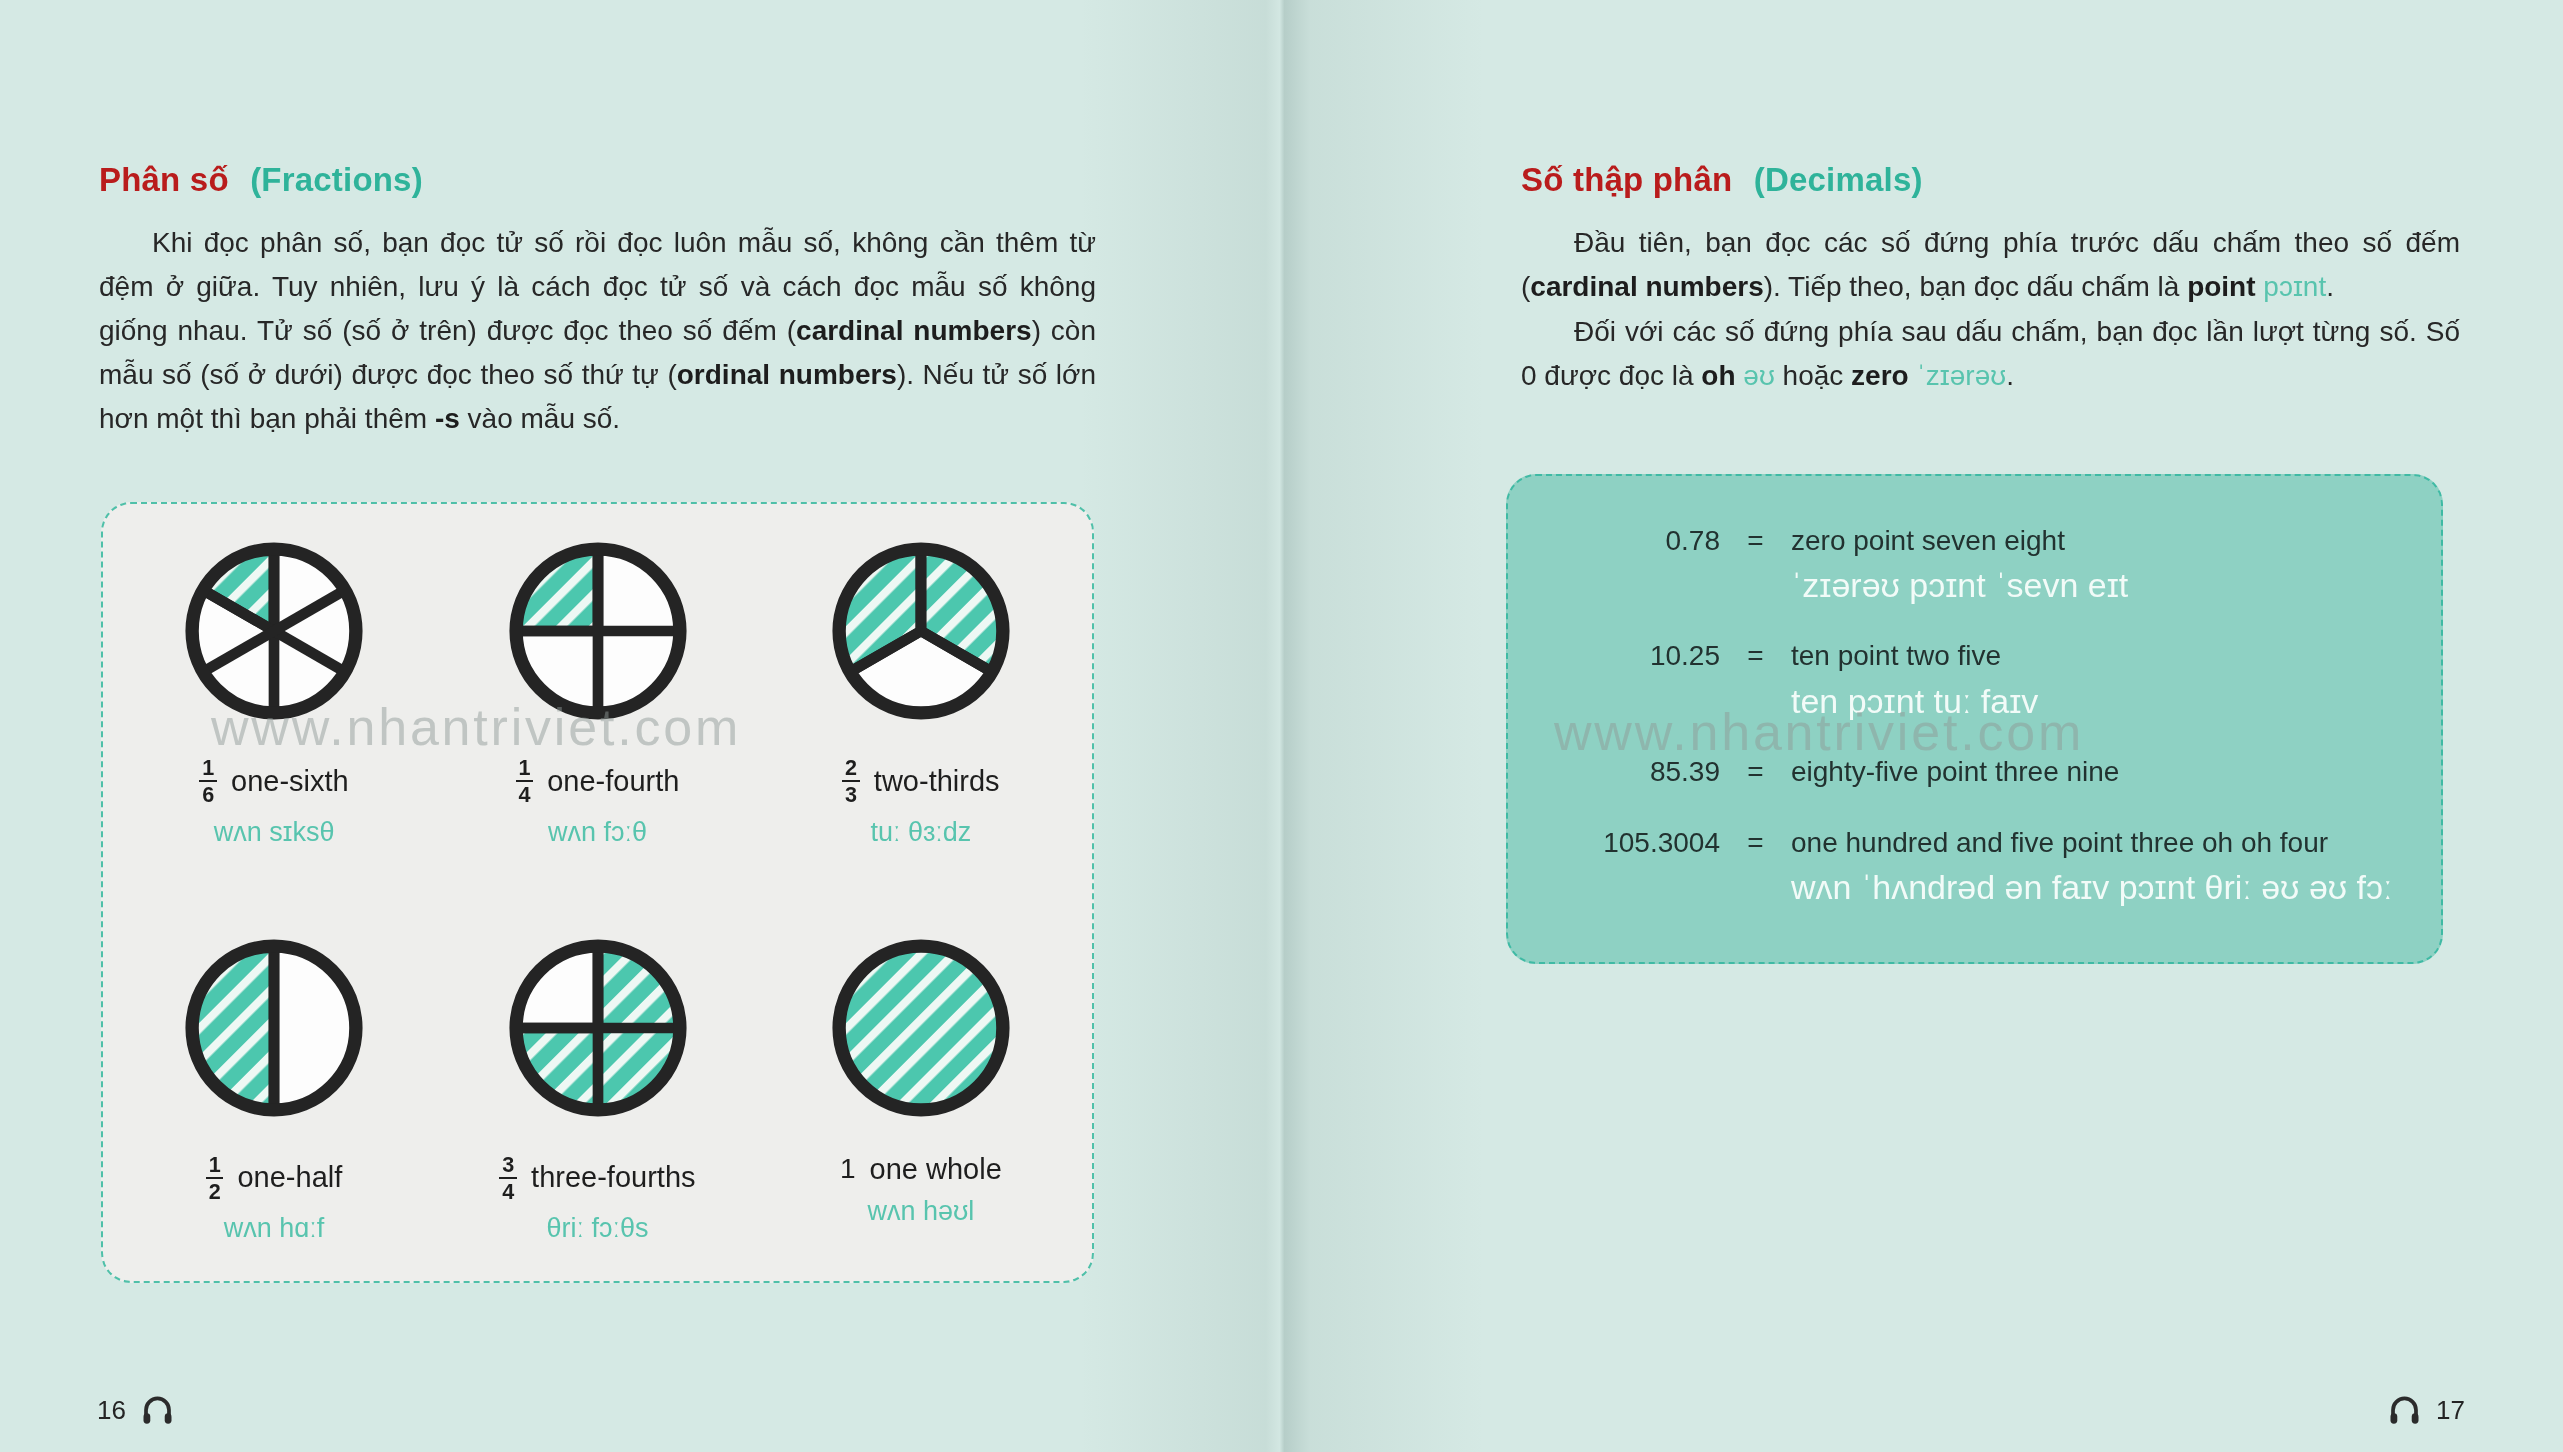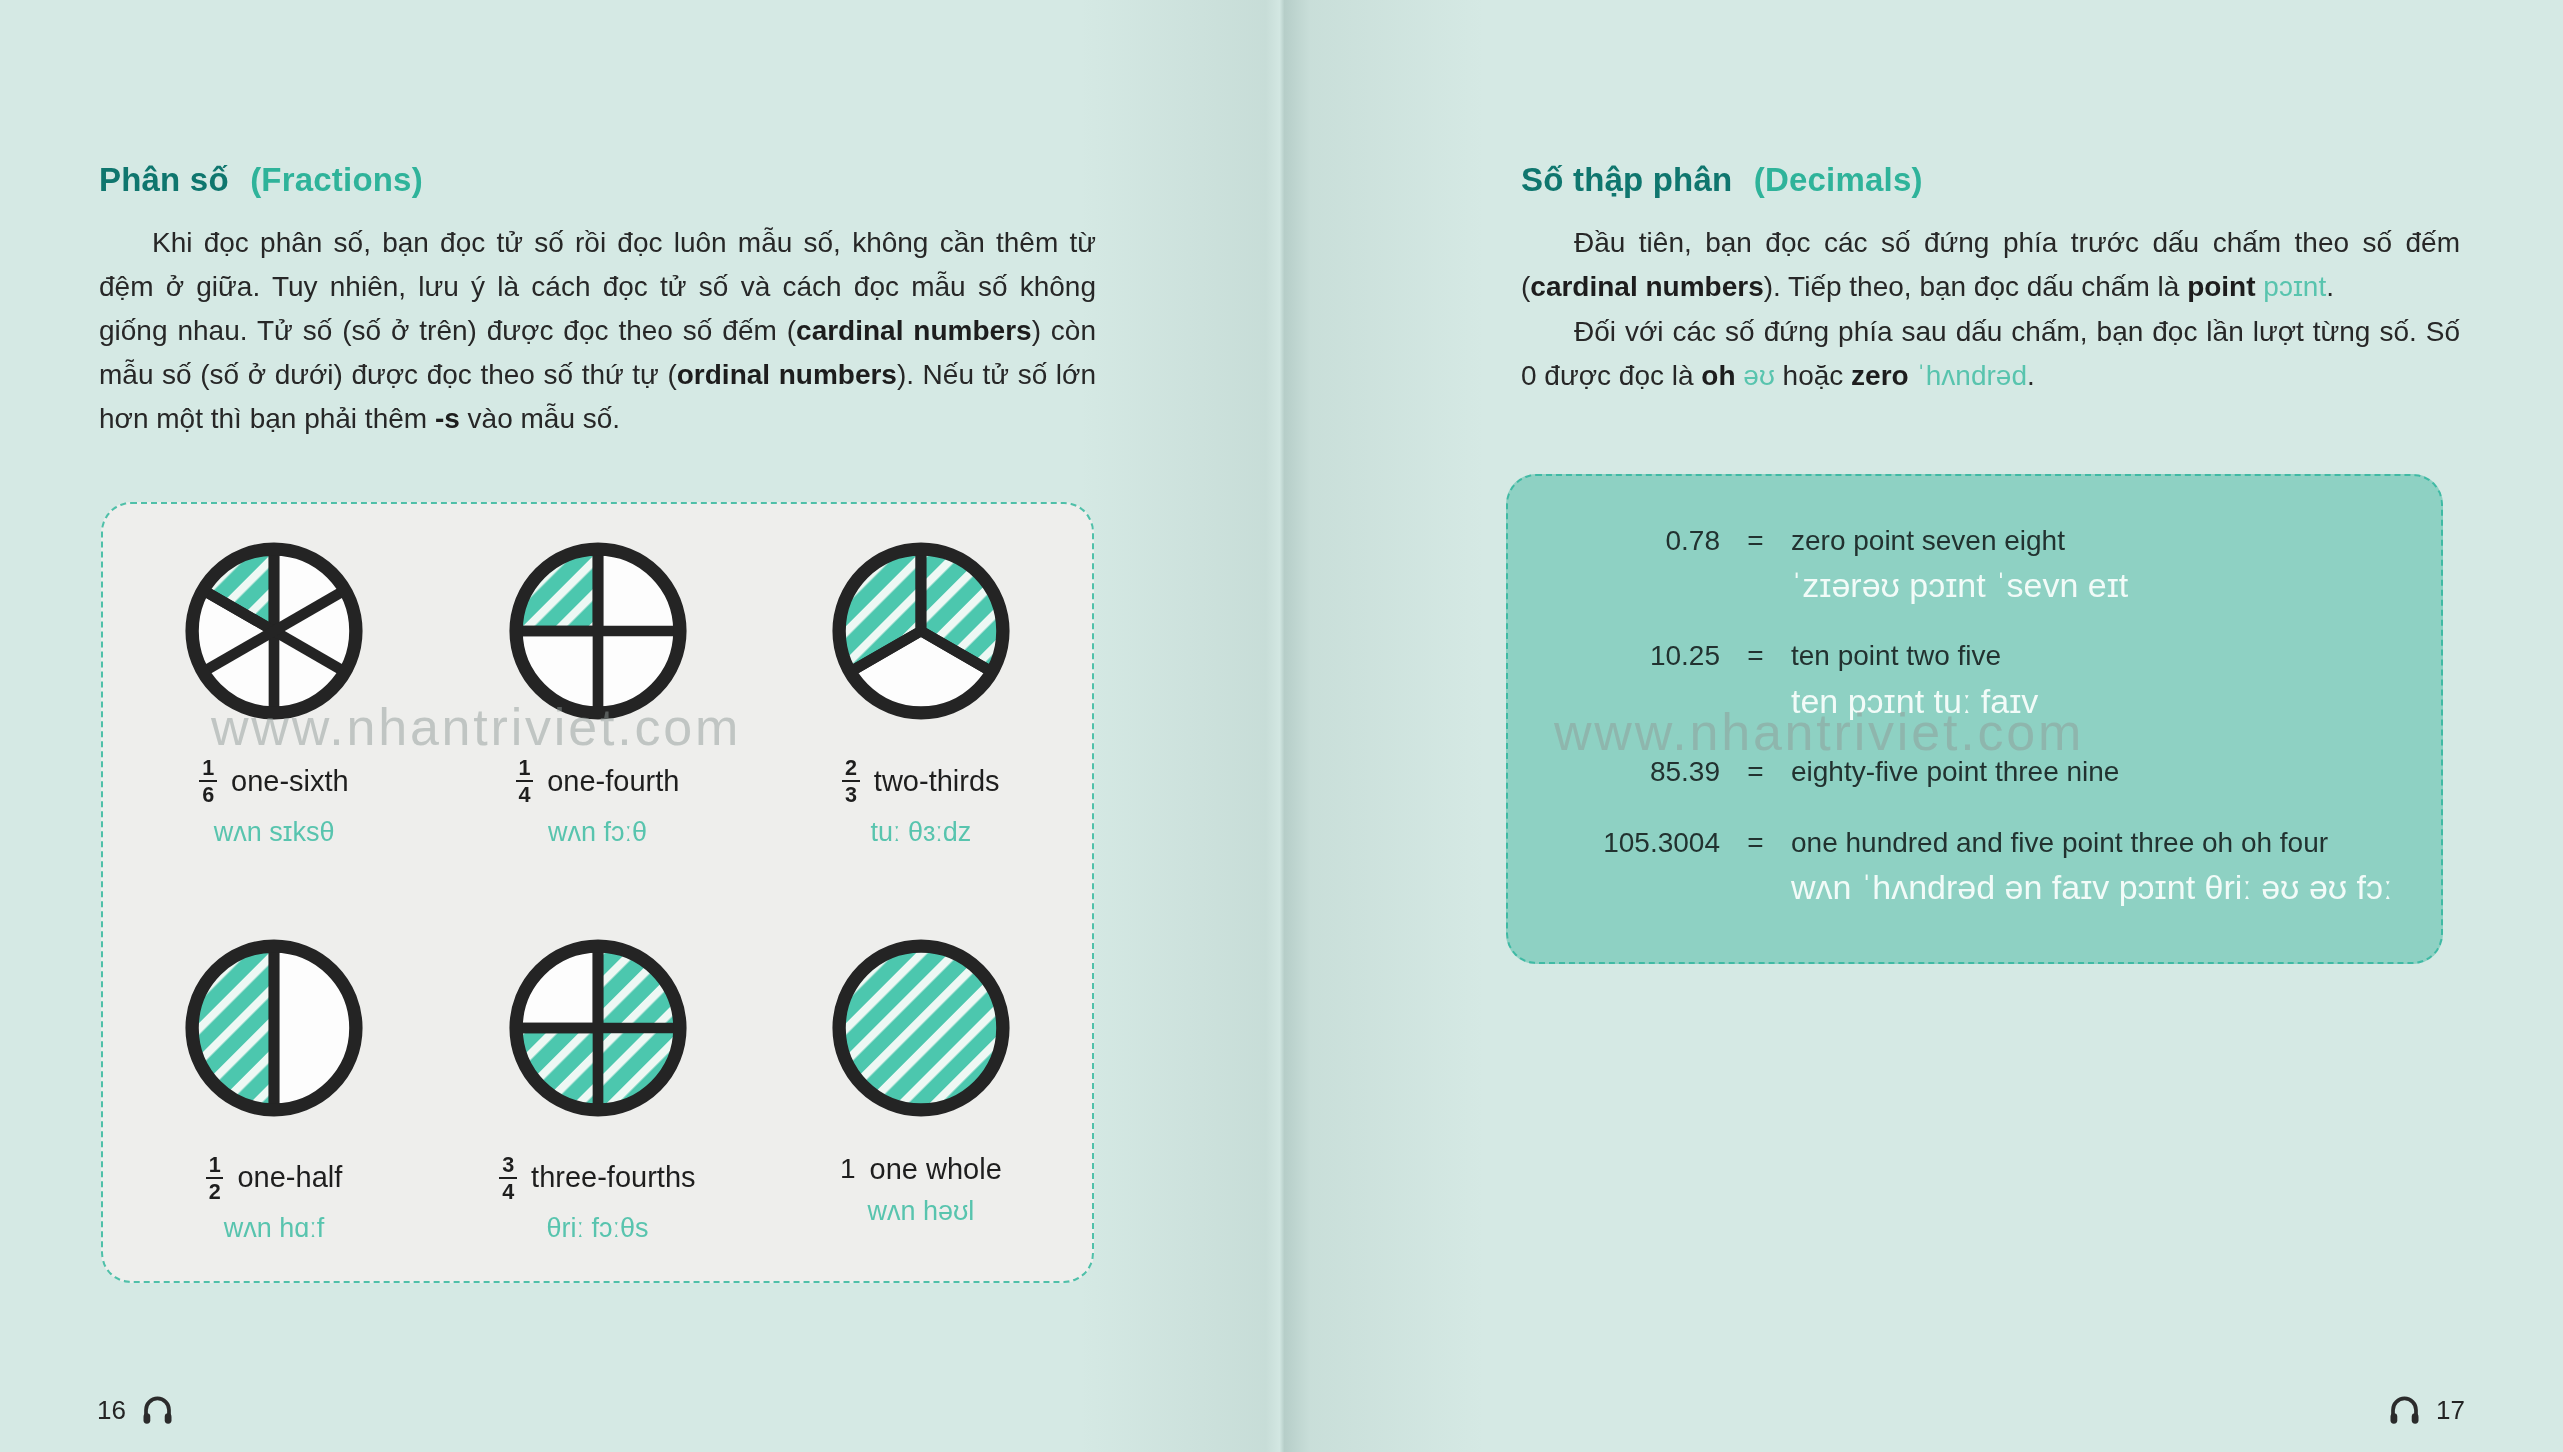--- a/index.html
+++ b/index.html
@@ -25,21 +25,21 @@
       rgba(128,158,151,0) 100%);
     pointer-events:none;
   }
 
   .page { position:absolute; top:0; width:1282px; height:1452px; }
   .page-left  { left:0; }
   .page-right { left:1282px; }
 
   
   .title { position:absolute; font-size:33px; font-weight:bold; letter-spacing:0.2px; }
-  .title .title-vi { color:#0f766e; }
+  .title .title-vi { color:#b91c1c; }
   .title .title-en { color:#2fb39a; margin-left:12px; }
 
   
   .para {
     position:absolute; font-size:28px; line-height:44px;
     text-align:justify; text-indent:53px; color:#272727;
   }
   .seg-b { font-weight:bold; color:#1d1d1d; }
   .seg-ipa { color:#58c4ae; }
 
@@ -235,21 +235,21 @@
 
   <div class="page page-right">
 
     <h1 class="title" style="left:239px; top:161px;">
       <span class="title-vi">Số thập phân</span>
       <span class="title-en">(Decimals)</span>
     </h1>
 
     <p class="para" style="left:239px; top:221px; width:939px;"><span>Đầu tiên, bạn đọc các số đứng phía trước dấu chấm theo số đếm (</span><span class="seg-b">cardinal numbers</span><span>). Tiếp theo, bạn đọc dấu chấm là </span><span class="seg-b">point</span><span> </span><span class="seg-ipa">pɔɪnt</span><span>.</span></p>
 
-    <p class="para" style="left:239px; top:310px; width:939px;"><span>Đối với các số đứng phía sau dấu chấm, bạn đọc lần lượt từng số. Số 0 được đọc là </span><span class="seg-b">oh</span><span> </span><span class="seg-ipa">əʊ</span><span> hoặc </span><span class="seg-b">zero</span><span> </span><span class="seg-ipa">ˈhʌndrəd</span><span>.</span></p>
+    <p class="para" style="left:239px; top:310px; width:939px;"><span>Đối với các số đứng phía sau dấu chấm, bạn đọc lần lượt từng số. Số 0 được đọc là </span><span class="seg-b">oh</span><span> </span><span class="seg-ipa">əʊ</span><span> hoặc </span><span class="seg-b">zero</span><span> </span><span class="seg-ipa">ˈzɪərəʊ</span><span>.</span></p>
 
     <div class="dec-box">
 
       <div class="dec-row">
         <div class="dec-value">0.78</div>
         <div class="dec-eq">=</div>
         <div>
           <div class="dec-reading">zero point seven eight</div>
           <div class="dec-ipa">ˈzɪərəʊ pɔɪnt ˈsevn eɪt</div>
         </div>

